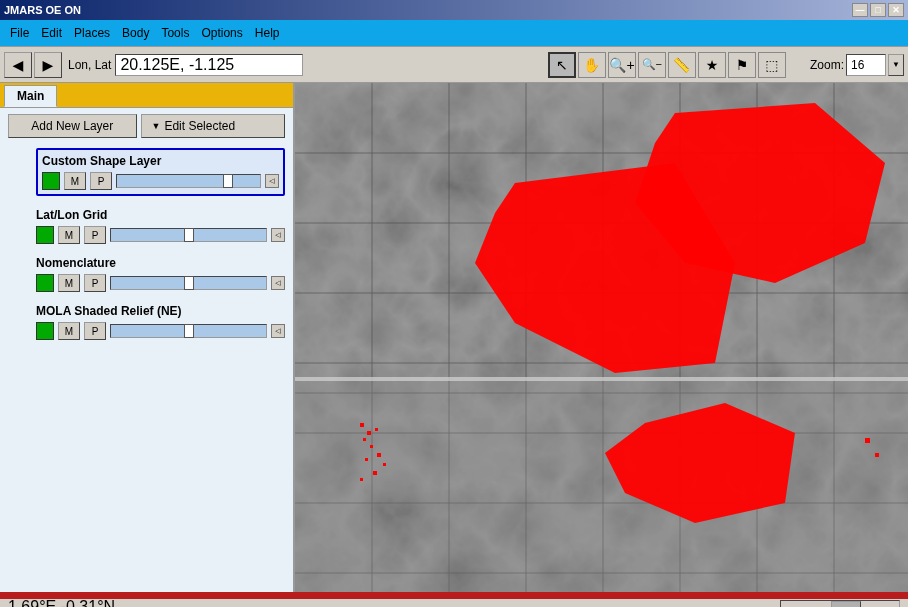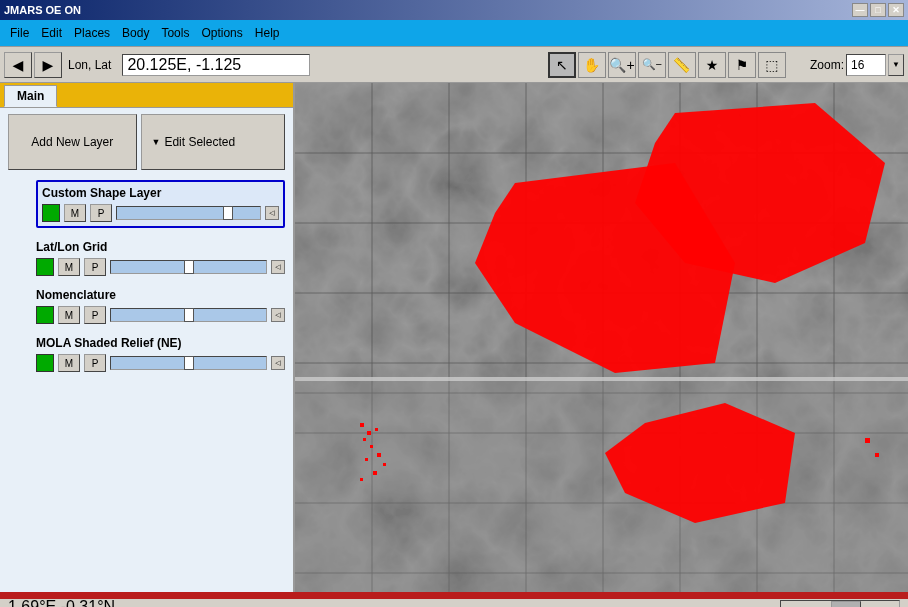--- a/index.html
+++ b/index.html
@@ -147,21 +147,21 @@
       background: #d4d0c8;
       border: 1px outset #999;
       padding: 4px 2px;
       font-size: 12px;
       cursor: pointer;
       flex: 1;
     }
     .edit-selected-btn {
       background: #d4d0c8;
       border: 1px outset #999;
-      padding: 20px 10px;
+      padding: 4px 10px;
       font-size: 12px;
       cursor: pointer;
       flex: 1;
       display: flex;
       align-items: center;
       gap: 4px;
     }
     .edit-selected-btn::before {
       content: "▼";
       font-size: 9px;
@@ -297,21 +297,21 @@
   <span class="menu-item">Tools</span>
   <span class="menu-item">Options</span>
   <span class="menu-item">Help</span>
 </div>
 
 <div class="toolbar">
   <div class="toolbar-group">
     <div class="nav-btn">◀</div>
     <div class="nav-btn">▶</div>
   </div>
-  <span style="font-size:12px;margin-right:9px;">Lon, Lat</span>
+  <span style="font-size:12px;margin-right:2px;">Lon, Lat</span>
   <input class="coord-input" value="20.125E, -1.125" style="">
   <div style="flex:1"></div>
   <div class="toolbar-group">
     <div class="toolbar-btn active" title="Select">↖</div>
     <div class="toolbar-btn" title="Pan">✋</div>
     <div class="toolbar-btn" title="Zoom In">🔍+</div>
     <div class="toolbar-btn" title="Zoom Out" style="font-size:11px;">🔍−</div>
     <div class="toolbar-btn" title="Measure">📏</div>
     <div class="toolbar-btn" title="Stamp">★</div>
     <div class="toolbar-btn" title="Flag">⚑</div>

